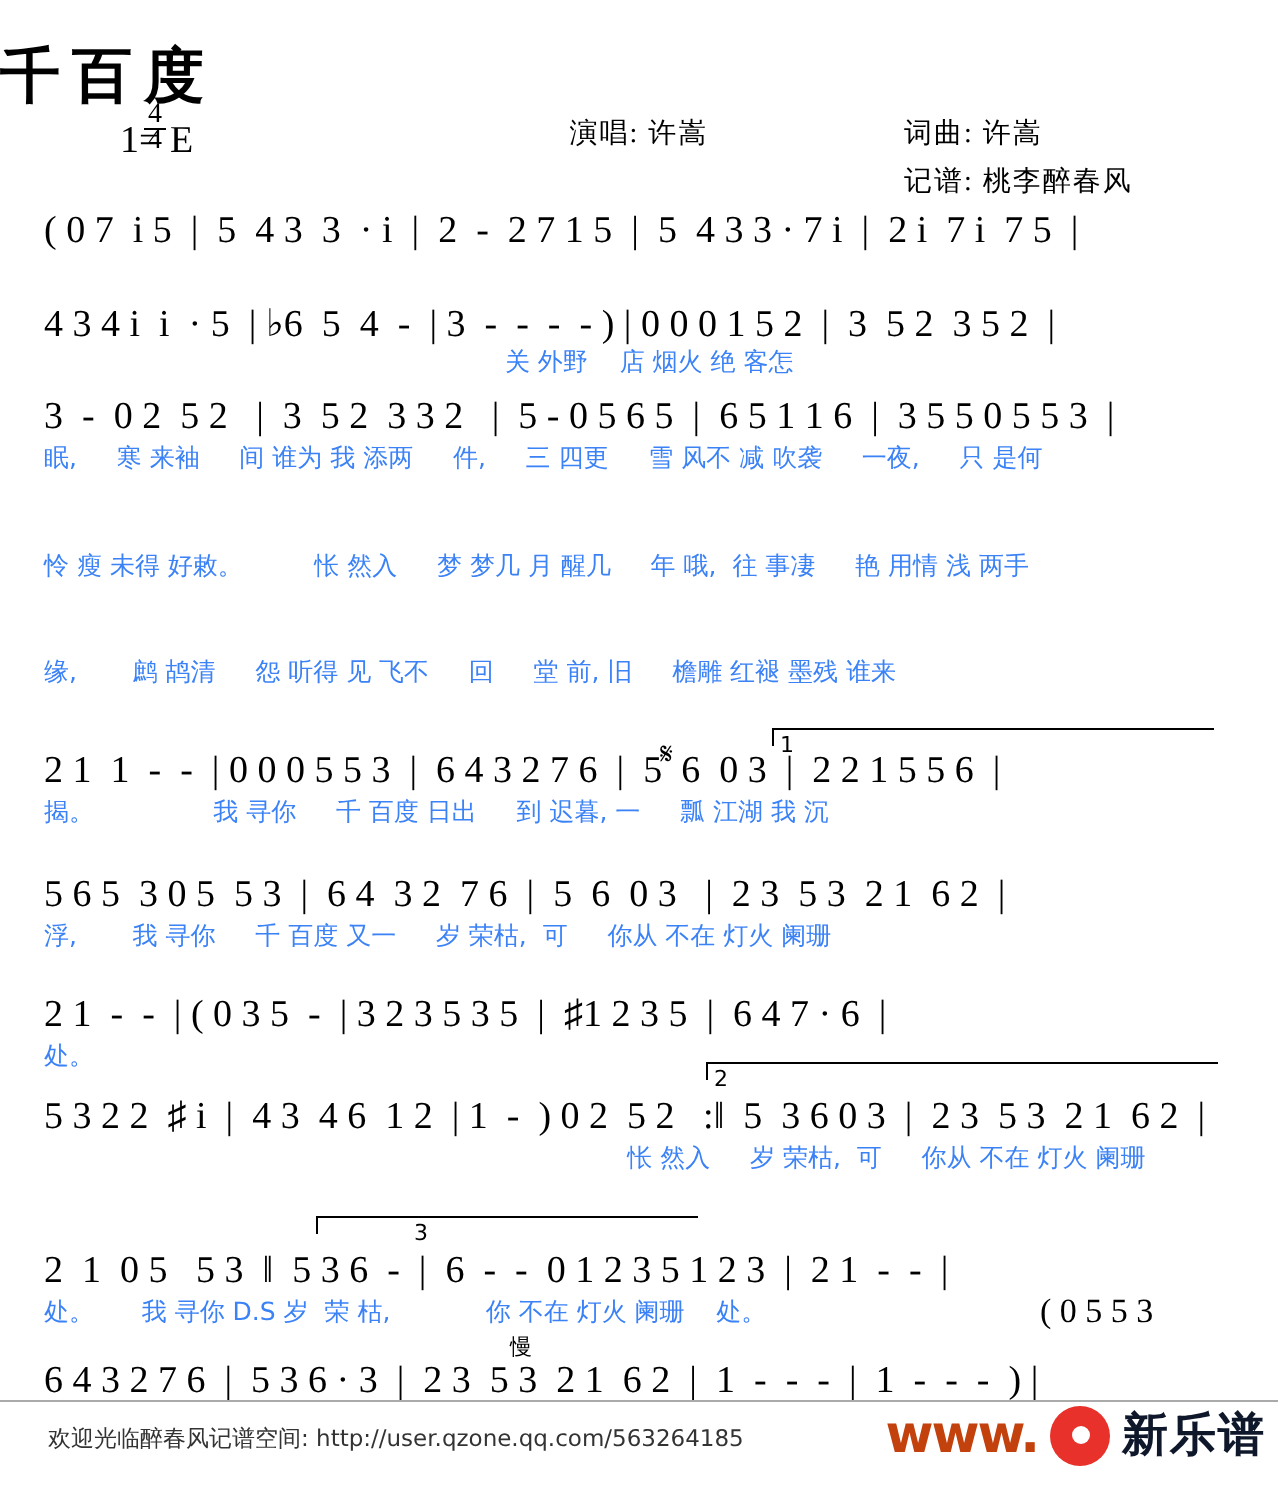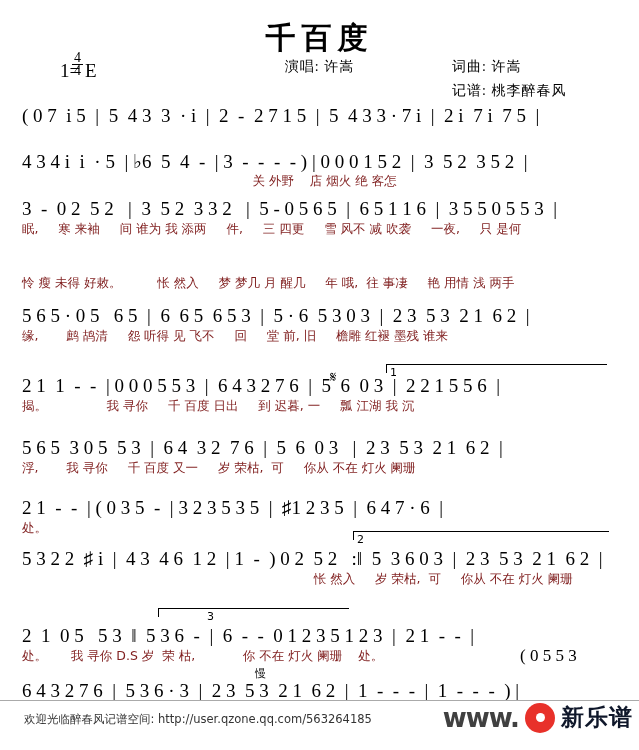--- a/index.html
+++ b/index.html
@@ -9,21 +9,21 @@
     font-family:"Liberation Serif", serif;
     color:#000;
     position:relative;
     overflow:hidden;
   }
   .sheet{position:relative;width:639px;height:750px;}
 
   
   .title{
     position:absolute;left:0;right:0;top:18px;
-    text-align:center;
+    text-align:left;
     font-size:30px;
     font-weight:bold;
     letter-spacing:6px;
     font-family:"DejaVu Serif", serif;
   }
   .singer{
     position:absolute;left:0;right:0;top:58px;
     text-align:center;
     font-size:14px;
     letter-spacing:1px;
@@ -60,41 +60,41 @@
     font-family:"Liberation Serif", serif;
     white-space:pre;
     letter-spacing:0px;
   }
   .lyr{
     position:absolute;
     left:22px;
     width:600px;
     font-size:12.5px;
     white-space:pre;
-    color:#7f1d1d;
+    color:#3b82f6;
     font-family:"DejaVu Sans", sans-serif;
   }
 
   
   .footer-line{
     position:absolute;left:0;right:0;top:700px;
     border-top:1px solid #aaa;
   }
   .footer{
     position:absolute;left:24px;top:712px;
     font-size:11.5px;
     color:#333;
     font-family:"DejaVu Sans", sans-serif;
   }
   .wm{
     position:absolute;right:6px;top:702px;
     display:flex;align-items:center;gap:6px;
   }
   .wm-text{
-    font-size:26px;color:#404040;font-weight:bold;
+    font-size:26px;color:#c2410c;font-weight:bold;
     font-family:"DejaVu Sans", sans-serif;
     letter-spacing:-1px;
   }
   .wm-disc{
     width:30px;height:30px;border-radius:50%;
     background:#e8312a;position:relative;
     display:inline-block;
   }
   .wm-disc:before{
     content:"";position:absolute;left:50%;top:50%;
@@ -145,21 +145,20 @@
   <div class="lyr" style="top:128px;"></div>
 
   <div class="row" style="top:150px;">4 3 4 i  i  · 5  | ♭6  5  4  -  | 3  -  -  -  - ) | 0 0 0 1 5 2  |  3  5 2  3 5 2  |</div>
   <div class="lyr" style="top:173px;">                                                          关 外野    店 烟火 绝 客怎</div>
 
   <div class="row" style="top:198px;">3  -  0 2  5 2   |  3  5 2  3 3 2   |  5 - 0 5 6 5  |  6 5 1 1 6  |  3 5 5 0 5 5 3  |</div>
   <div class="lyr" style="top:221px;">眠,     寒 来袖     间 谁为 我 添两     件,     三 四更     雪 风不 减 吹袭     一夜,     只 是何</div>
 
   <div class="lyr" style="top:275px;">怜 瘦 未得 好敕。         怅 然入     梦 梦几 月 醒几     年 哦,  往 事凄     艳 用情 浅 两手</div>
 
-  <div class="row" style="top:305px;">5 6 5 · 0 5   6 5  |  6  6 5  6 5 3  |  5 · 6  5 3 0 3  |  2 3  5 3  2 1  6 2  |</div>
   <div class="lyr" style="top:328px;">缘,       鹧 鸪清     怨 听得 见 飞不     回     堂 前, 旧     檐雕 红褪 墨残 谁来</div>
 
   <div class="row" style="top:375px;">2 1  1  -  -  | 0 0 0 5 5 3  |  6 4 3 2 7 6  |  5  6  0 3  |  2 2 1 5 5 6  |</div>
   <div class="lyr" style="top:398px;">揭。               我 寻你     千 百度 日出     到 迟暮, 一     瓢 江湖 我 沉</div>
 
   <div class="row" style="top:437px;">5 6 5  3 0 5  5 3  |  6 4  3 2  7 6  |  5  6  0 3   |  2 3  5 3  2 1  6 2  |</div>
   <div class="lyr" style="top:460px;">浮,       我 寻你     千 百度 又一     岁 荣枯,  可     你从 不在 灯火 阑珊</div>
 
   <div class="row" style="top:497px;">2 1  -  -  | ( 0 3 5  -  | 3 2 3 5 3 5  |  ♯1 2 3 5  |  6 4 7 · 6  |</div>
   <div class="lyr" style="top:520px;">处。</div>

